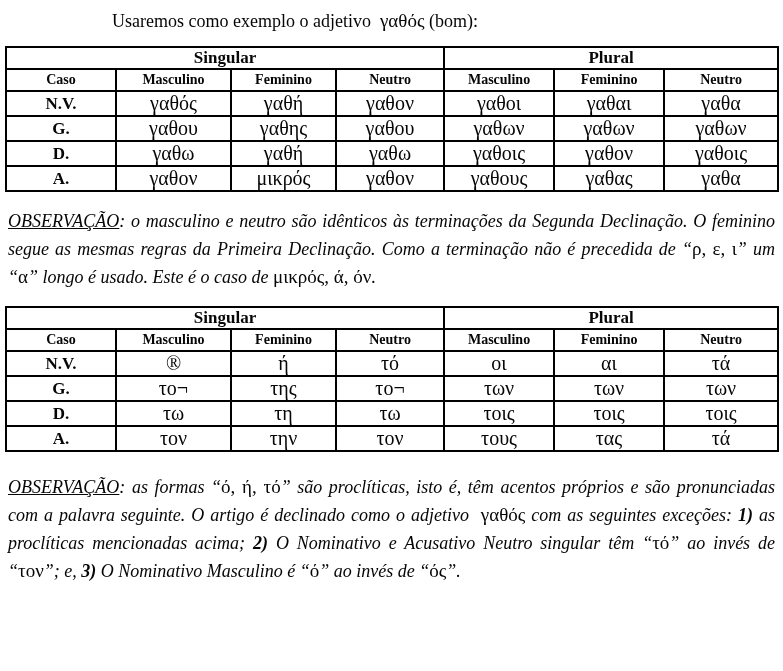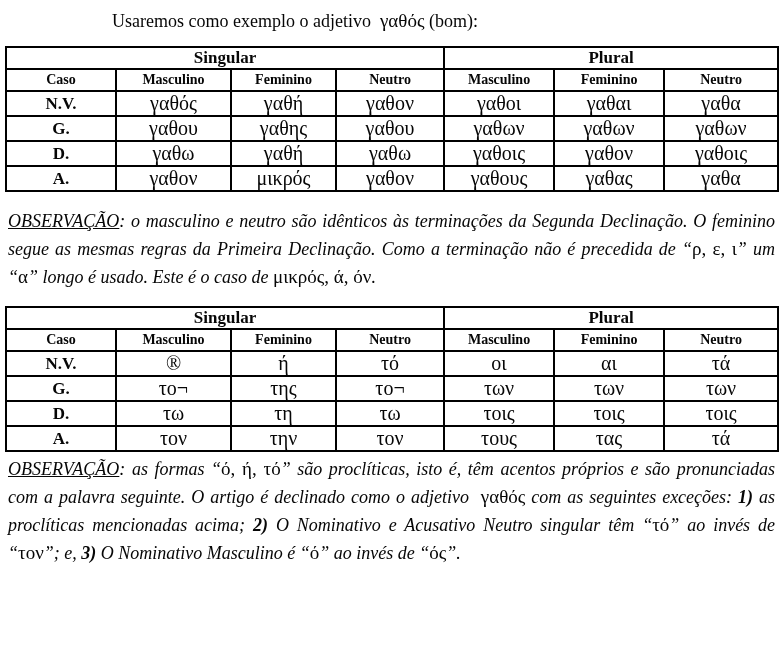--- a/index.html
+++ b/index.html
@@ -44,21 +44,21 @@
   .t2 { margin-top: 15px; }
 
   
   .obs {
     margin: 0 8px 0 8px;
     font-size: 18px;
     font-style: italic;
     text-align: justify;
   }
   .obs1 { margin-top: 15px; line-height: 28px; }
-  .obs2 { margin-top: 3px; line-height: 27px; }
+  .obs2 { margin-top: 21px; line-height: 27px; }
   .obs .u { text-decoration: underline; }
   .obs .b { font-weight: bold; }
   .gr { font-style: normal; font-size: 19px; font-family: "Liberation Serif", serif; }
 
   
   .heading {
     margin: 24px 8px 0 8px;
     font-size: 21px;
     font-weight: bold;
     text-decoration: underline;

